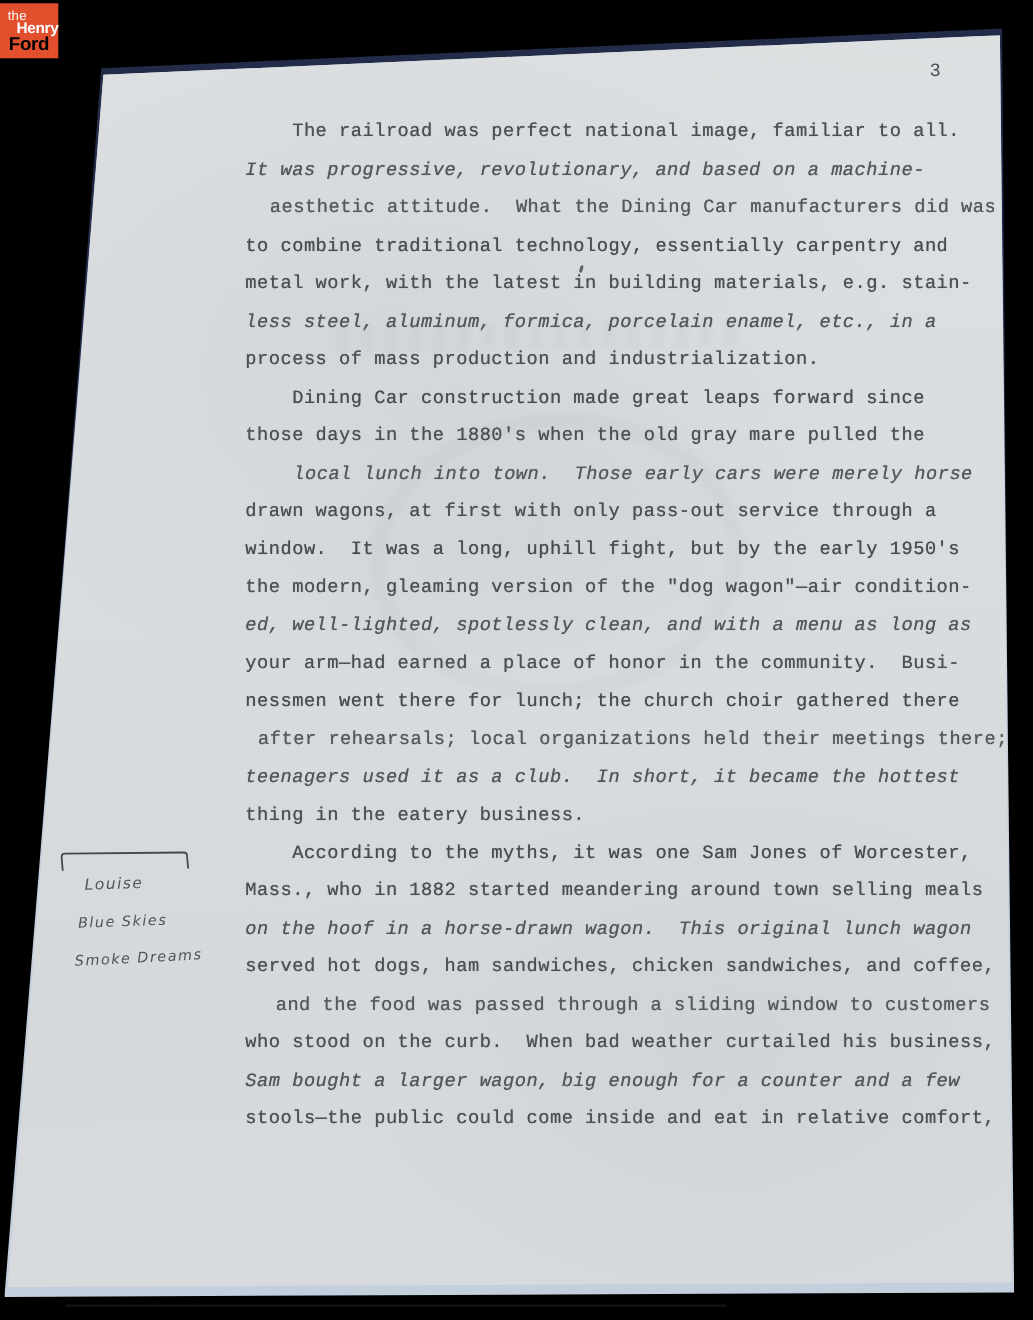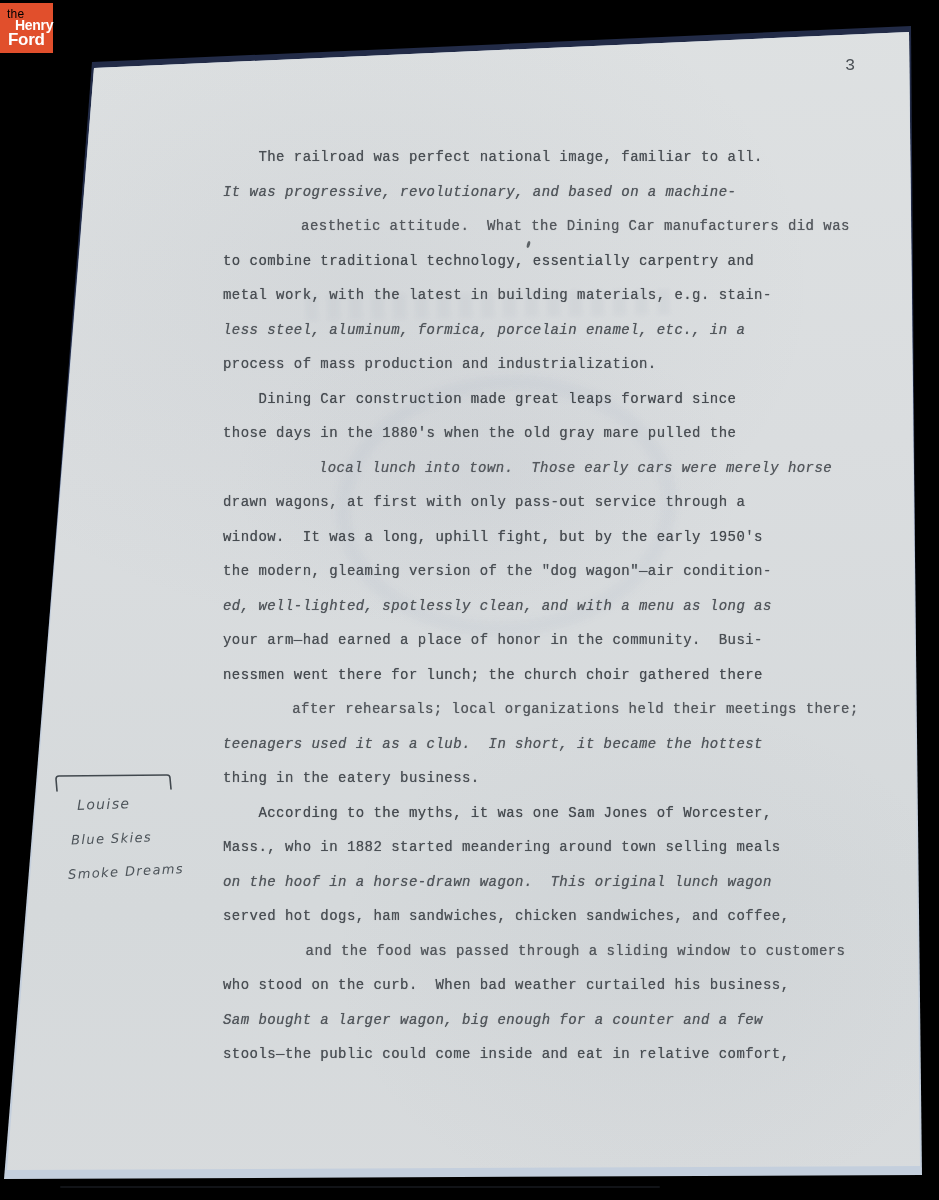--- a/index.html
+++ b/index.html
@@ -38,24 +38,23 @@
   .ghost-stamp-ring{
     position:absolute;left:335px;top:375px;width:310px;height:230px;
     border:16px solid rgba(118,130,156,.055);border-radius:50%;
     filter:blur(3px);transform:rotate(-4deg);
   }
 
   
   .typescript{
     position:absolute;left:223px;top:104px;width:705px;
     font-family:"Liberation Mono","DejaVu Sans Mono",monospace;
-    font-size:14px;line-height:34.5px;letter-spacing:.45px;
+    font-size:17px;line-height:34.5px;letter-spacing:.45px;
     color:#4a4f54;white-space:pre;
     text-shadow:0 0 .7px rgba(62,67,73,.75);
-    margin-top:36px;
   }
   .ts-line{height:34.5px;}
   .ts-line:nth-child(4n+2){color:#51565b;font-style:italic;}
   .ts-line:nth-child(4n){color:#464b50;}
   .ts-line:nth-child(7n+3){color:#54585d;text-align:center;}
 
   .page-number{
     position:absolute;left:845px;top:56px;
     font-family:"Liberation Mono","DejaVu Sans Mono",monospace;
     font-size:17px;color:#4a4f54;
@@ -80,29 +79,29 @@
   .speck-d{left:62px;top:69px;width:2px;height:7px;transform:rotate(24deg);opacity:.85;}
   .speck-e{left:527px;top:241px;width:3px;height:7px;transform:rotate(14deg);opacity:.8;border-radius:50% 50% 60% 40%;}
 
   
   .logo{
     position:absolute;left:0;top:3px;width:53px;height:50px;
     background:#e14f2c;
   }
   .logo .the{
     position:absolute;left:7px;top:4px;
-    font-size:12px;font-weight:400;color:#000000;letter-spacing:.2px;
+    font-size:12px;font-weight:400;color:#ffffff;letter-spacing:.2px;
   }
   .logo .henry{
     position:absolute;left:15px;top:14px;
     font-size:14px;font-weight:bold;color:#fff;letter-spacing:-.3px;
   }
   .logo .ford{
     position:absolute;left:8px;top:27px;
-    font-size:17px;font-weight:bold;color:#ffffff;letter-spacing:-.3px;text-align:right;
+    font-size:17px;font-weight:bold;color:#000000;letter-spacing:-.3px;text-align:right;
   }
 
   
   .bed-line{
     position:absolute;left:60px;top:1186px;width:600px;height:2px;
     background:#15181d;opacity:.8;border-radius:2px;
   }
 </style>
 </head>
 <body>

